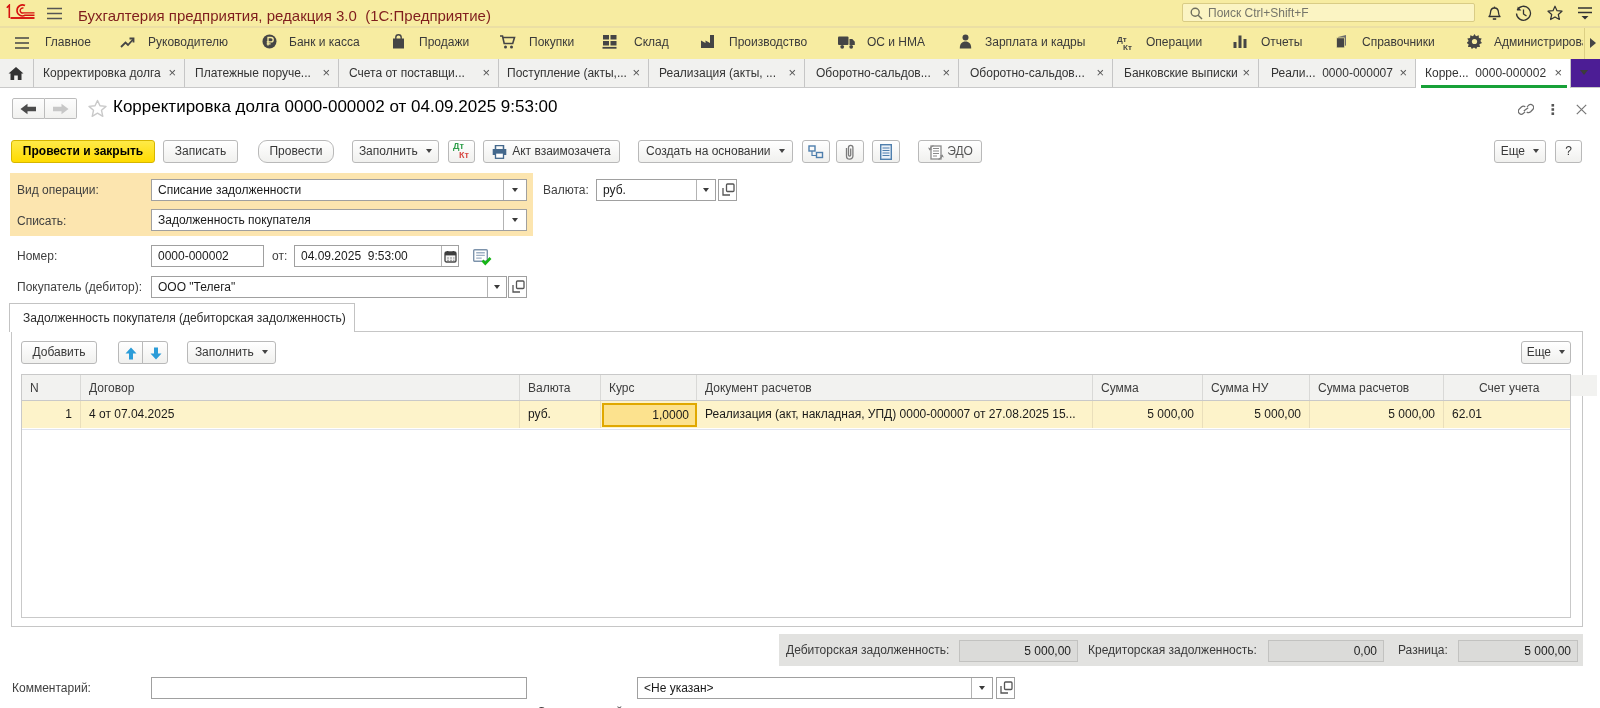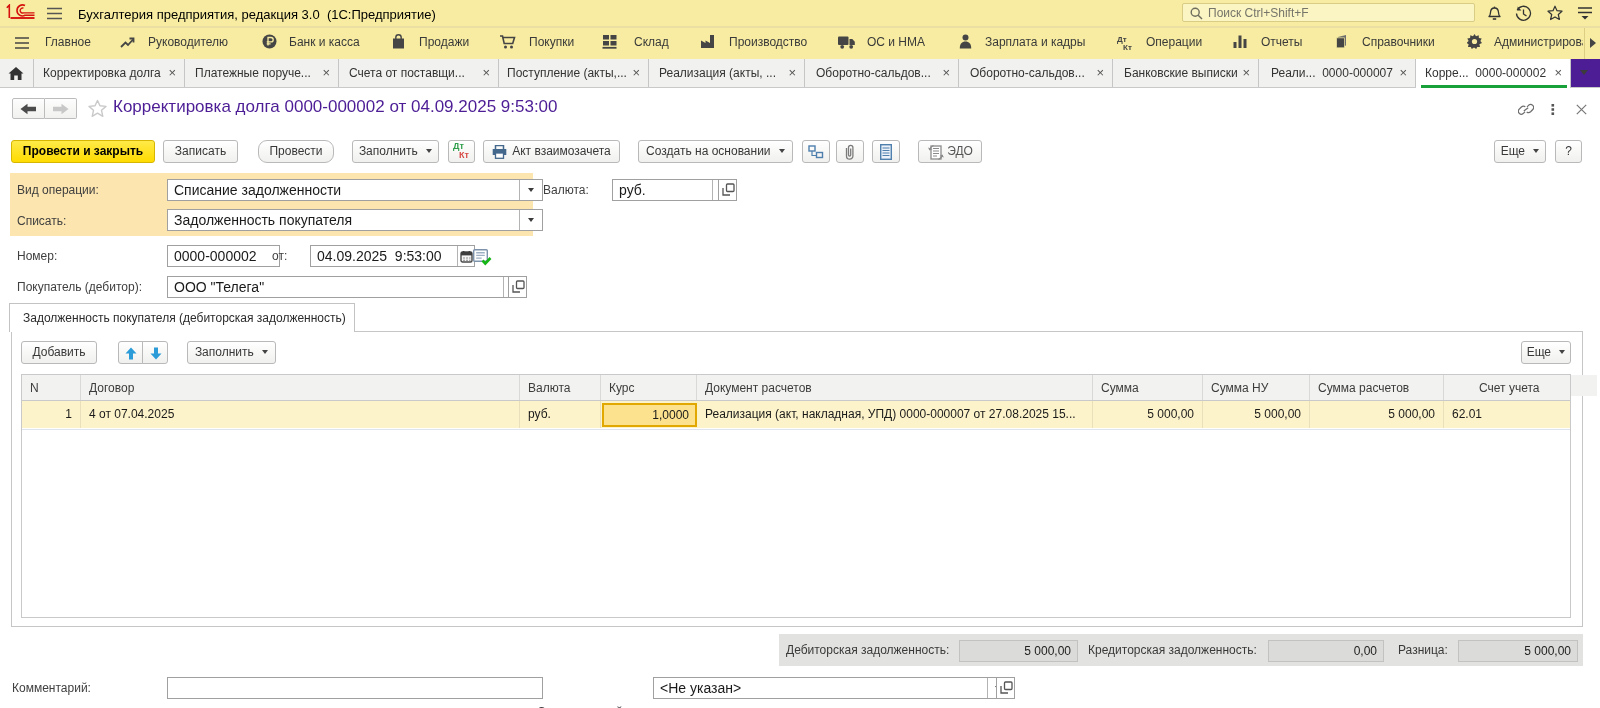--- a/index.html
+++ b/index.html
@@ -24,21 +24,21 @@
 
   
   .btn { position:absolute; top:0; height:23px; border:1px solid #b9b9b9; border-radius:3px;
          background:linear-gradient(#ffffff,#f0f0ee); color:#383838; font-size:12px;
          text-align:center; line-height:21px; white-space:nowrap; }
   .caret { display:inline-block; width:0; height:0; border-left:3.5px solid transparent;
            border-right:3.5px solid transparent; border-top:4px solid #444; vertical-align:2px; margin-left:5px;}
 
   
   .inp { position:absolute; height:22px; border:1px solid #a0a0a0; background:#fff; color:#1a1a1a;
-         font-size:14px; line-height:20px; padding-left:6px; white-space:nowrap;margin-left:16px; }
+         font-size:12px; line-height:20px; padding-left:6px; white-space:nowrap; }
   .ddsec { position:absolute; right:0; top:0; bottom:0; border-left:1px solid #b3b3b3; }
   .ddsec:after { content:""; position:absolute; left:50%; top:50%; margin:-2px 0 0 -3.5px;
        border-left:3.5px solid transparent; border-right:3.5px solid transparent; border-top:4.5px solid #3a3a3a; }
   .lbl { position:absolute; font-size:12px; color:#404040; white-space:nowrap; }
   .openbtn { position:absolute; height:22px; width:19px; border:1px solid #a0a0a0; background:#fff; }
 
   
   .th { position:absolute; background:#f2f2f0; border-right:1px solid #d9d9d7; font-size:12px; color:#3c3c3c;
         line-height:26px; padding-left:8px; overflow:hidden; white-space:nowrap; }
   .td { position:absolute; border-right:1px solid #eadfbb; font-size:12px; color:#1a1a1a;
@@ -56,21 +56,21 @@
         <path d="M17.5 4.2 A2.5 2.5 0 1 0 17.5 8.9 L28.5 8.9" stroke-width="1.4"></path>
         <path d="M4.5 14 L28.5 14" stroke-width="1.9"></path>
       </g>
     </svg>
 
     <svg class="abs" style="left:47px;top:7px" width="15" height="13" viewBox="0 0 15 13">
       <g stroke="#555" stroke-width="1.6">
           <path d="M0 1.5h15M0 6.5h15M0 11.5h15"></path>
         </g>
     </svg>
-    <div class="abs" style="left:78px;top:7px;font-size:13px;color:#000000;">Бухгалтерия предприятия, редакция 3.0&nbsp;&nbsp;(1С:Предприятие)</div>
+    <div class="abs" style="left:78px;top:7px;font-size:15px;color:#7f1d1d;">Бухгалтерия предприятия, редакция 3.0&nbsp;&nbsp;(1С:Предприятие)</div>
 
     <div class="abs" style="left:1182px;top:3px;width:293px;height:19px;background:#fbf4c3;border:1px solid #d9cc85;border-radius:2px;">
       <svg class="abs" style="left:7px;top:3px" width="13" height="13" viewBox="0 0 13 13">
         <circle cx="5.2" cy="5.2" r="4" fill="none" stroke="#6e6e5e" stroke-width="1.4"></circle>
         <path d="M8.2 8.2 L12 12" stroke="#6e6e5e" stroke-width="1.4"></path>
       </svg>
       <div class="abs" style="left:25px;top:2px;color:#75756a;font-size:12px;">Поиск Ctrl+Shift+F</div>
     </div>
 
     <svg class="abs" style="left:1487px;top:5px" width="15" height="16" viewBox="0 0 15 16">
@@ -194,21 +194,21 @@
     </svg>
   </div>
   <div class="abs" style="left:45px;top:98px;width:32px;height:21px;border:1px solid #bcbcbc;border-left:none;border-radius:0 2px 2px 0;background:linear-gradient(#fdfdfd,#f1f1ef);">
     <svg class="abs" style="left:7px;top:4px" width="17" height="12" viewBox="0 0 17 12">
       <path d="M16.5 6 L9.5 0.8 L9.5 3.8 L1 3.8 L1 8.2 L9.5 8.2 L9.5 11.2 Z" fill="#c7c7c7"></path>
     </svg>
   </div>
   <svg class="abs" style="left:88px;top:99px" width="19" height="19" viewBox="0 0 19 19">
     <path d="M9.5 1.5 L12 6.8 L18 7.4 L13.5 11.3 L14.8 17.3 L9.5 14.2 L4.2 17.3 L5.5 11.3 L1 7.4 L7 6.8 Z" fill="none" stroke="#c9c9c9" stroke-width="1.4" stroke-linejoin="round"></path>
   </svg>
-  <div class="abs" style="left:113px;top:97px;font-size:17px;color:#4c1d95;">Корректировка долга 0000-000002 от 04.09.2025 9:53:00</div>
+  <div class="abs" style="left:113px;top:97px;font-size:17px;color:#000000;">Корректировка долга 0000-000002 от 04.09.2025 9:53:00</div>
   <svg class="abs" style="left:1518px;top:102px" width="16" height="15" viewBox="0 0 16 15">
     <g stroke="#6e6e6e" fill="none" stroke-width="1.25">
       <path d="M7 9.8 L5.2 11.6 A3 3 0 0 1 1 7.4 L3.4 5 A3 3 0 0 1 7.3 4.8"></path>
       <path d="M9 4.9 L10.8 3.1 A3 3 0 0 1 15 7.3 L12.6 9.7 A3 3 0 0 1 8.7 9.9"></path>
       <path d="M5.8 9 L10.2 5.7"></path>
     </g>
   </svg>
   <svg class="abs" style="left:1551px;top:104px" width="4" height="11" viewBox="0 0 4 11">
     <g fill="#555">
         <rect x="0.5" y="0" width="2.6" height="2.6"></rect>

